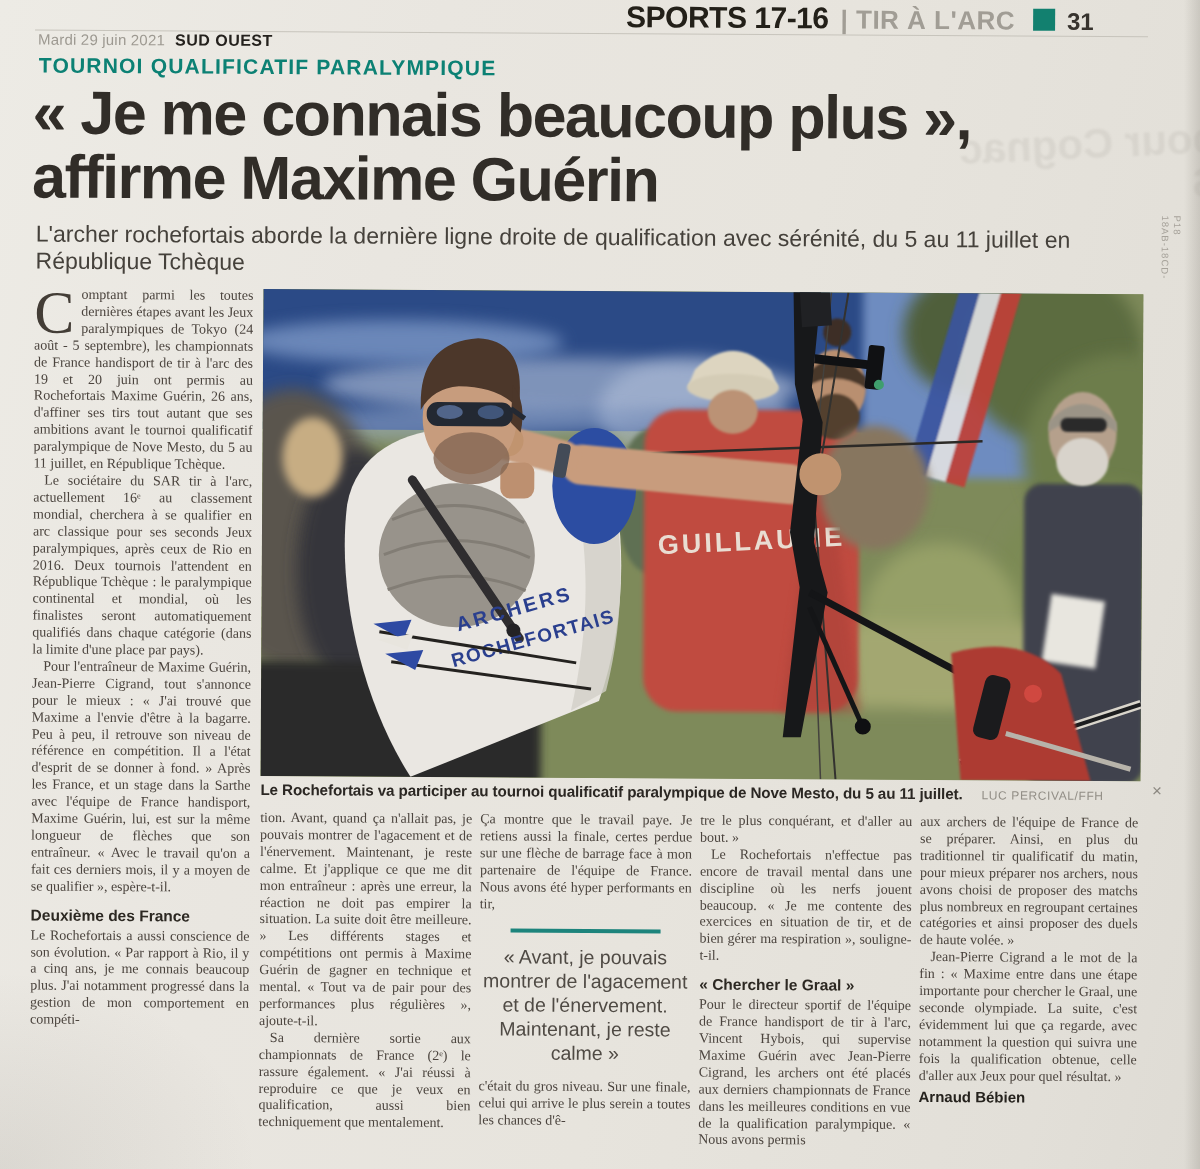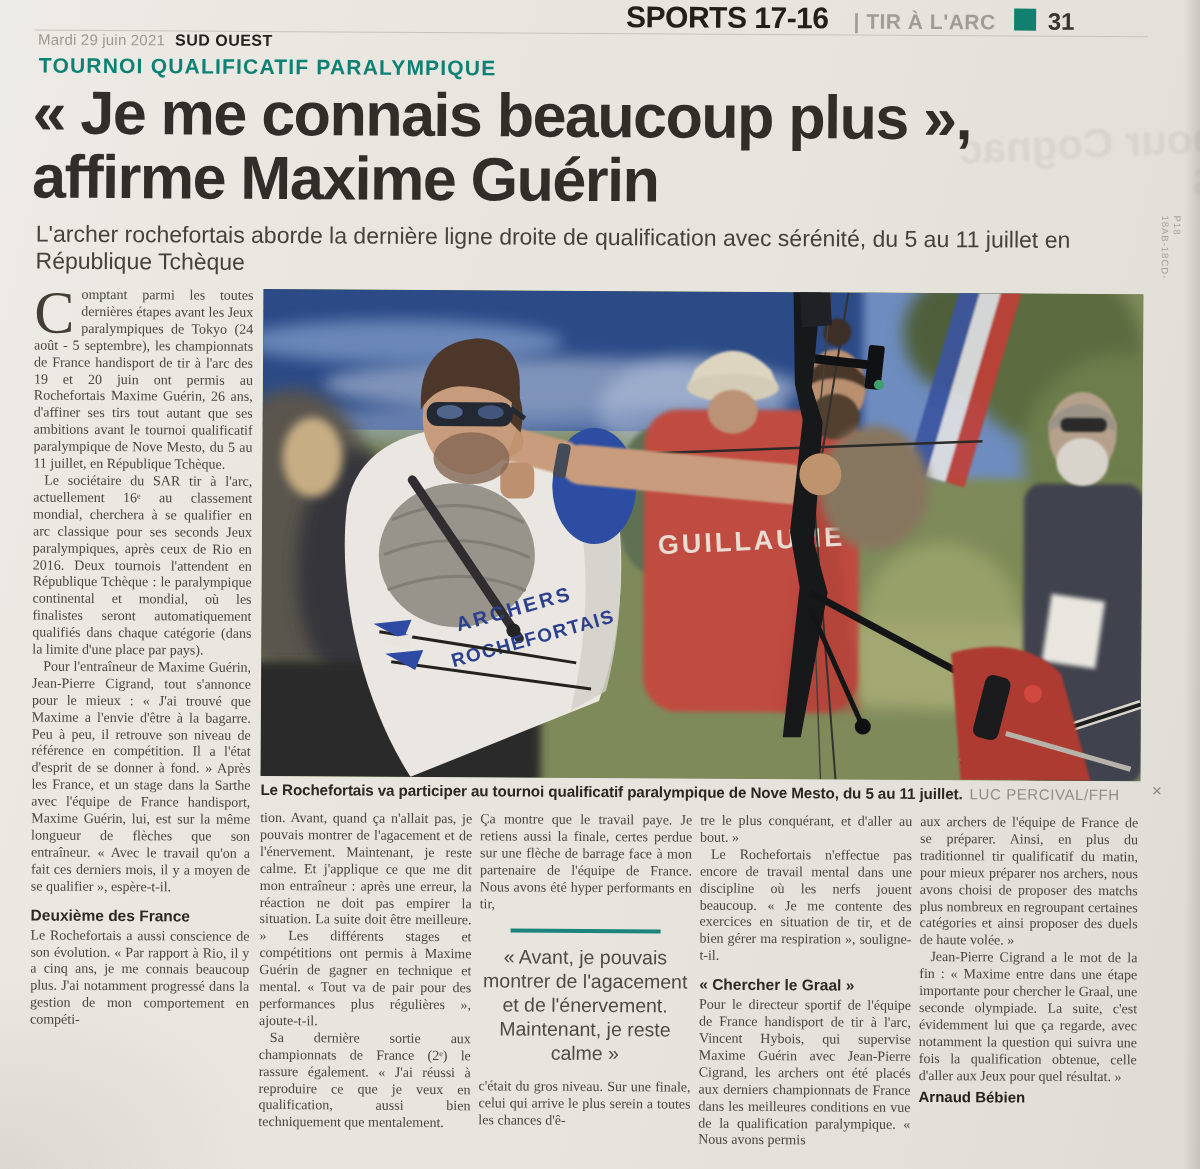--- a/index.html
+++ b/index.html
@@ -23,21 +23,21 @@
     background:radial-gradient(ellipse at 0% 100%, rgba(80,75,65,.10), rgba(80,75,65,0) 70%);
   }
   #content{position:absolute;inset:0;transform:rotate(.35deg);transform-origin:600px 40px;}
 
   
   .masthead-left{left:38px;top:6px;display:flex;align-items:baseline;gap:10px;}
   .masthead-date{font-size:15px;color:#9d9991;letter-spacing:.2px;margin-top:8px;}
   .masthead-paper{font-size:16px;font-weight:800;color:#24211d;letter-spacing:.5px;margin-top:28px;}
   .masthead-right{left:626px;top:0px;display:flex;align-items:baseline;gap:12px;white-space:nowrap;}
   .masthead-section{font-size:30px;font-weight:800;color:#232019;letter-spacing:-.5px;}
-  .masthead-rubric{font-size:21px;font-weight:700;color:#a19d95;letter-spacing:.5px;margin-left:13px;}
+  .masthead-rubric{font-size:26px;font-weight:700;color:#a19d95;letter-spacing:.5px;}
   .masthead-pagesquare{width:22px;height:22px;background:#12806f;align-self:center;margin-left:6px;}
   .masthead-pagenum{font-size:24px;font-weight:700;color:#37332e;text-align:center;}
   .masthead-rule{left:35px;top:33px;width:1113px;height:1px;background:#c7c4bc;}
 
   
   .kicker{left:39px;top:57px;font-size:21px;font-weight:700;color:#0c8174;letter-spacing:1.2px;}
   .headline{left:33px;top:84px;width:1145px;font-size:61px;line-height:64px;font-weight:600;
     color:#312d28;letter-spacing:-1.5px;}
   .standfirst{left:37px;top:224px;width:1125px;font-size:23px;line-height:27px;font-weight:400;color:#45413b;}
 
@@ -63,21 +63,21 @@
     color:#25221d;margin-top:3px;}
   .quote-rule{width:150px;height:4px;background:#1d847c;margin:16px auto 12px auto;}
   .pullquote{font-family:"Liberation Sans", sans-serif;font-size:19.5px;line-height:24px;
     text-align:center;color:#4f4a44;margin:0 2px 14px 2px;}
 
   
   #photo{left:265px;top:291px;width:880px;height:487px;overflow:hidden;background:#7e8a5a;}
   #photo svg{display:block;width:100%;height:100%;}
   .caption-row{left:265px;top:783px;width:885px;display:flex;align-items:baseline;gap:7px;}
   .caption-text{font-size:15.2px;font-weight:700;color:#2b2723;letter-spacing:-.1px;}
-  .caption-credit{font-size:15px;font-weight:400;color:#928e86;letter-spacing:.6px;white-space:nowrap;}
+  .caption-credit{font-size:12px;font-weight:400;color:#928e86;letter-spacing:.6px;white-space:nowrap;margin-left:12px;}
 
   
   .edge-vertical{left:1160px;top:212px;writing-mode:vertical-rl;font-size:9.5px;color:#a6a29a;
     letter-spacing:1px;line-height:12px;}
   .edge-vertical span{display:block;margin-bottom:14px;}
   .edge-cross{left:1156px;top:780px;font-size:13px;color:#8d8982;}
 </style>
 </head>
 <body>
 

